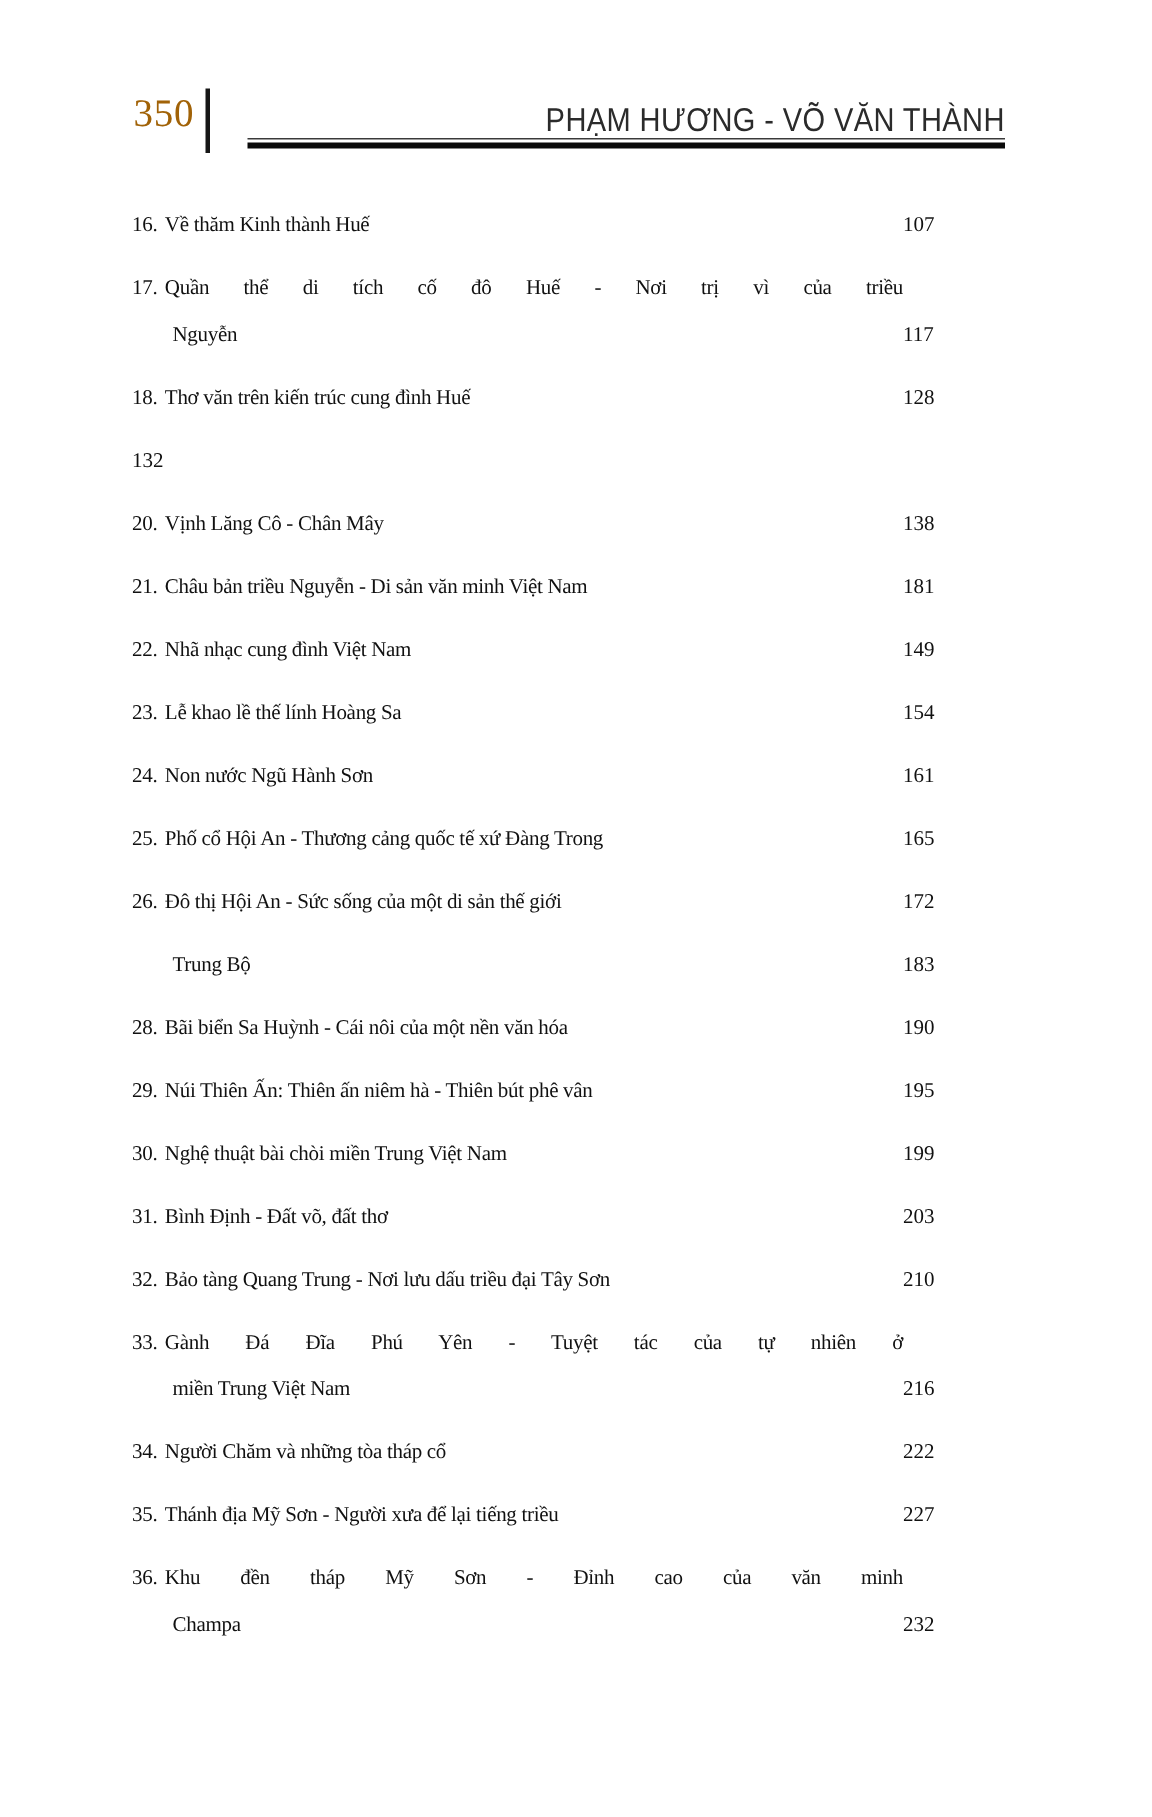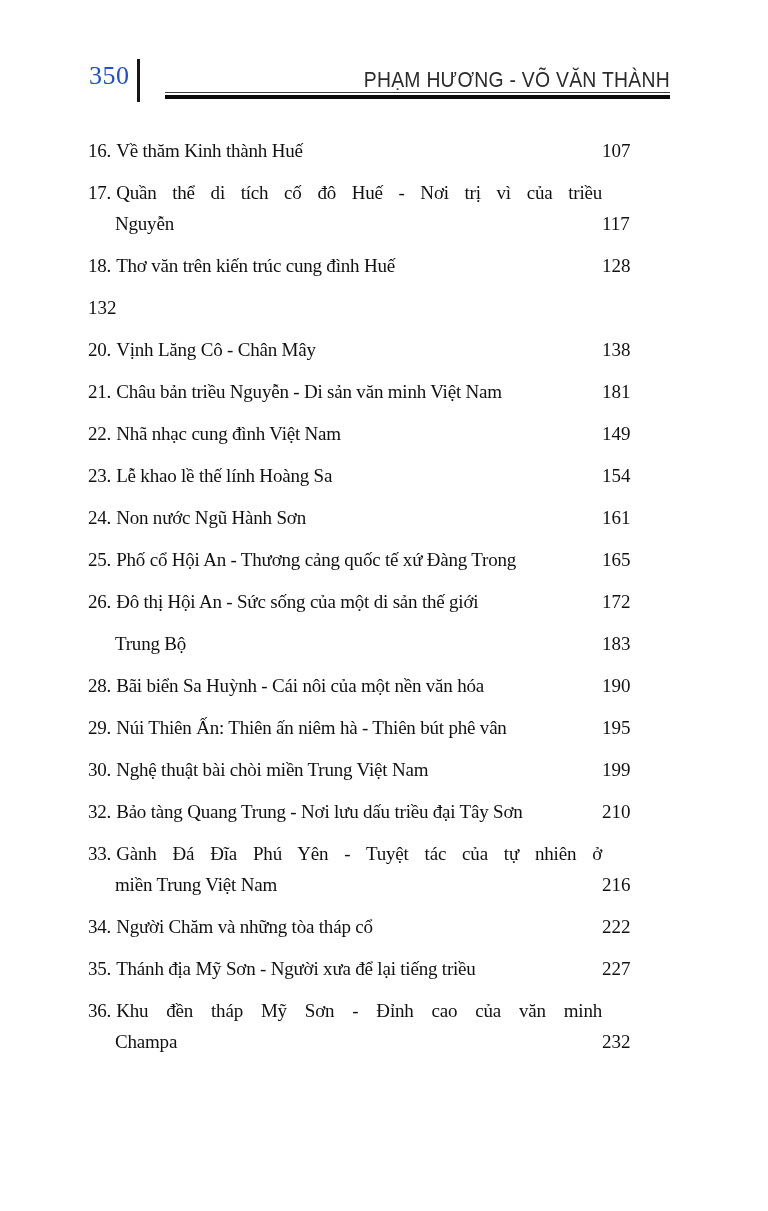--- a/index.html
+++ b/index.html
@@ -7,21 +7,21 @@
     width:768px;height:1211px;
     background:#ffffff;
     position:relative;
     font-family:"Liberation Serif", serif;
     color:#111;
     overflow:hidden;
   }
   
   .folio{
     position:absolute;left:89px;top:62px;
-    font-size:26px;line-height:28px;color:#1d4ed8;
+    font-size:26px;line-height:28px;color:#a16207;
     letter-spacing:0.5px;
   }
   .folio-tick{
     position:absolute;left:137px;top:59px;
     width:3px;height:43px;background:#161616;
   }
   .running-title{
     position:absolute;right:98px;top:68px;
     font-family:"Liberation Sans", sans-serif;
     font-size:22px;line-height:24px;color:#2b2b2b;
@@ -32,21 +32,21 @@
     position:absolute;left:165px;top:92px;width:505px;
     height:2px;
     border-top:1.5px solid #3a3a3a;
     border-bottom:4px solid #0a0a0a;
   }
   
   .toc{
     position:absolute;left:88px;top:135px;width:580px;
   }
   .entry{margin-bottom:11px;}
-  .line{display:flex;align-items:baseline;line-height:31px;font-size:19px;}
+  .line{display:flex;align-items:baseline;line-height:31px;font-size:14px;}
   .tcell{flex:1 1 auto;min-width:0;letter-spacing:-0.2px;white-space:nowrap;}
   .line.just .tcell{
     white-space:normal;
     text-align:justify;
     text-align-last:justify;
   }
   .tcell.indent{padding-left:27px;}
   .num{margin-right:5px;}
   .pcell{flex:0 0 66px;width:66px;text-align:left;letter-spacing:0;}
 </style>
@@ -150,20 +150,26 @@
         </div>
       </div>
       <div class="entry">
         <div class="line">
           <span class="tcell"><span class="num">30.</span><span>Nghệ thuật bài chòi miền Trung Việt Nam</span></span>
           <span class="pcell">199</span>
         </div>
       </div>
       <div class="entry">
         <div class="line">
+          <span class="tcell"><span class="num">31.</span><span>Bình Định - Đất võ, đất thơ</span></span>
+          <span class="pcell">203</span>
+        </div>
+      </div>
+      <div class="entry">
+        <div class="line">
           <span class="tcell"><span class="num">32.</span><span>Bảo tàng Quang Trung - Nơi lưu dấu triều đại Tây Sơn</span></span>
           <span class="pcell">210</span>
         </div>
       </div>
       <div class="entry">
         <div class="line just">
           <span class="tcell"><span class="num">33.</span><span>Gành Đá Đĩa Phú Yên - Tuyệt tác của tự nhiên ở</span></span>
           <span class="pcell"></span>
         </div>
         <div class="line">

